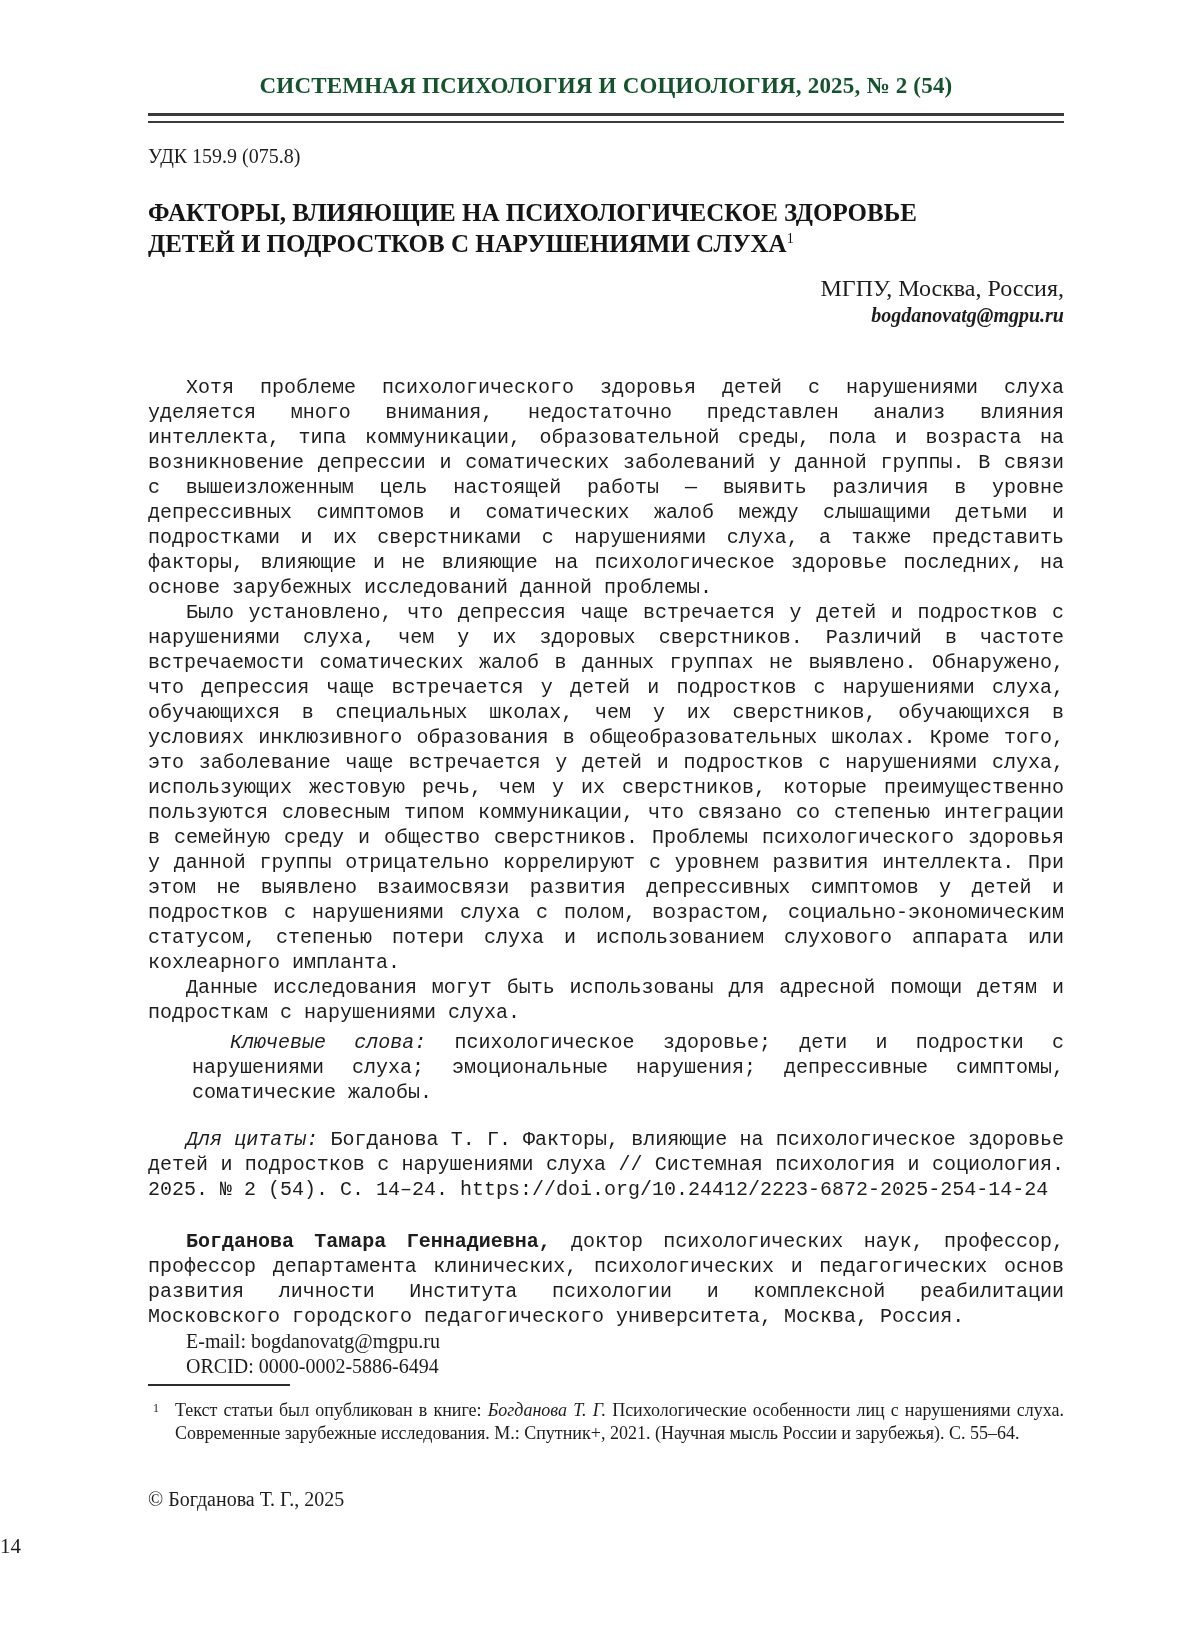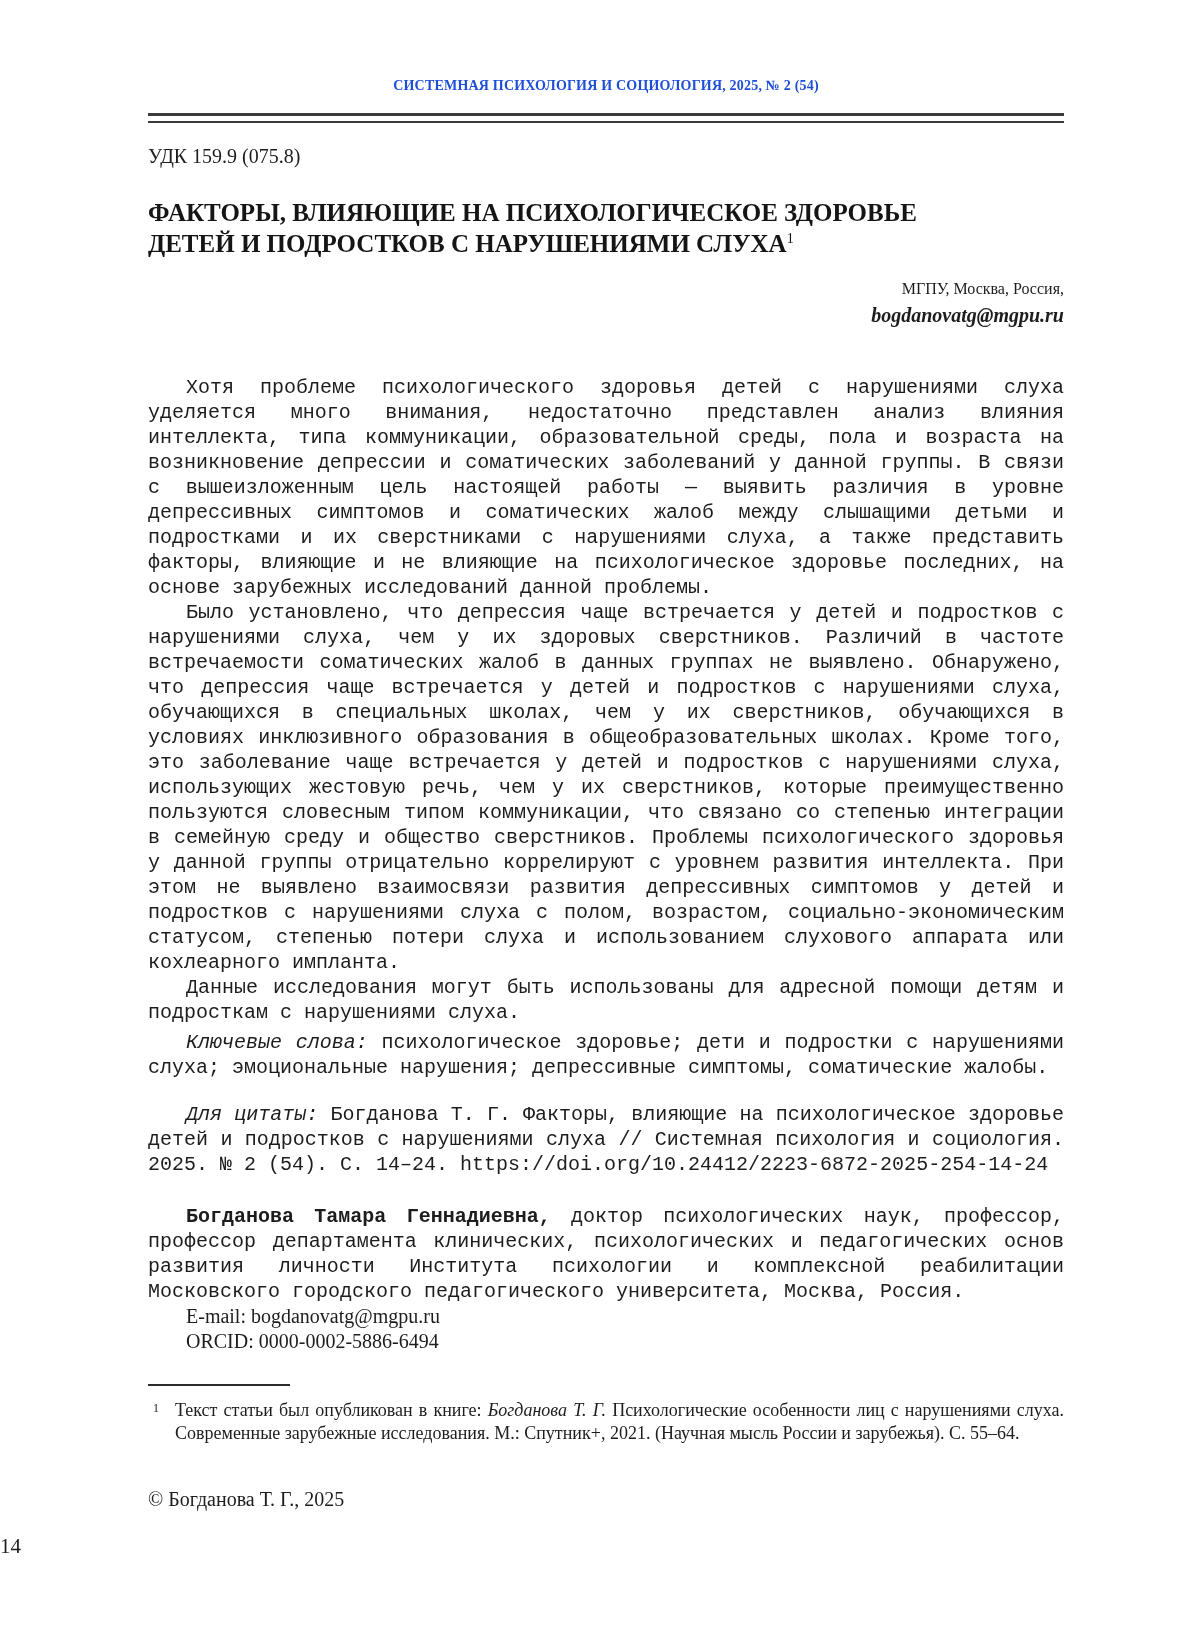--- a/index.html
+++ b/index.html
@@ -11,24 +11,24 @@
     background: #ffffff;
     font-family: "Liberation Serif", "DejaVu Serif", serif;
     color: #1d1d1d;
     overflow: hidden;
   }
   .content { padding: 72px 136px 0 148px; }
 
   .journal-header {
     text-align: center;
     font-weight: bold;
-    font-size: 14px;
+    font-size: 23px;
     line-height: 27px;
     letter-spacing: 0.2px;
-    color: #1d4ed8;
+    color: #14532d;
   }
   .double-rule {
     margin-top: 14px;
     height: 5px;
     border-top: 3px solid #3b3b3b;
     border-bottom: 2px solid #3b3b3b;
   }
   .meta { margin-top: 20px; font-size: 20px; line-height: 26px; }
   .meta div { margin: 0; }
 
@@ -37,33 +37,33 @@
     text-align: left;
     font-weight: bold;
     font-size: 25px;
     line-height: 31px;
     color: #151515;
   }
   .article-title sup { font-size: 14px; font-weight: normal; line-height: 0; }
 
   .author-block { margin-top: 16px; text-align: right; }
   .author-name { font-size: 22px; font-weight: bold; line-height: 31px; color: #151515; }
-  .author-affiliation { font-size: 16px; line-height: 27px; }
+  .author-affiliation { font-size: 24px; line-height: 27px; }
   .author-email { font-size: 20px; line-height: 27px; font-style: italic; font-weight: bold; }
 
   .abstract { margin-top: 46px; }
   .body-p {
     margin: 0;
     font-size: 20px;
     line-height: 25px;
     text-align: justify;
     text-indent: 38px;
     font-family: Liberation Mono, monospace;
   }
-  .keywords { margin-top: 5px; }
+  .keywords { margin-top: 5px; margin-left: 44px; }
   .citation { margin-top: 22px; }
   .bio { margin-top: 27px; }
   .plain-line {
     margin: 0;
     font-size: 20px;
     line-height: 25px;
     text-indent: 38px;
   }
   .it { font-style: italic; }
   .bd { font-weight: bold; }

